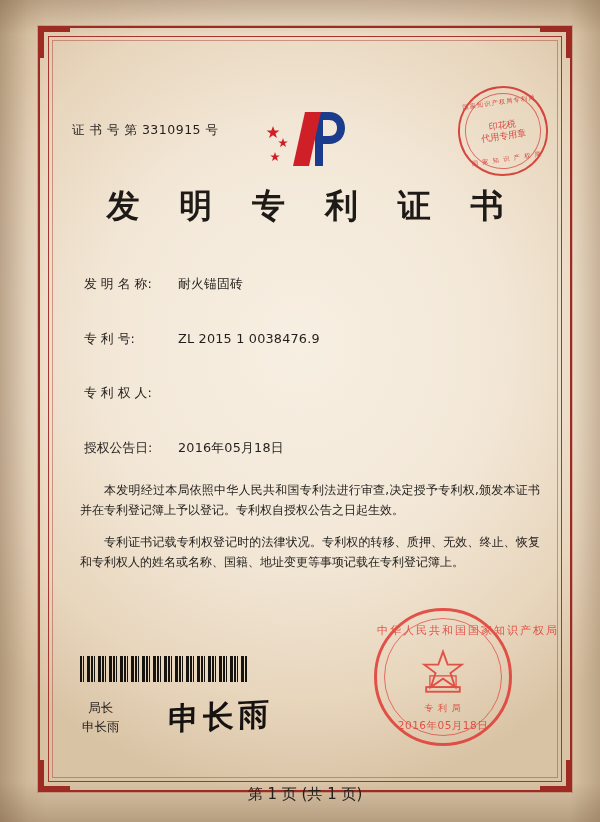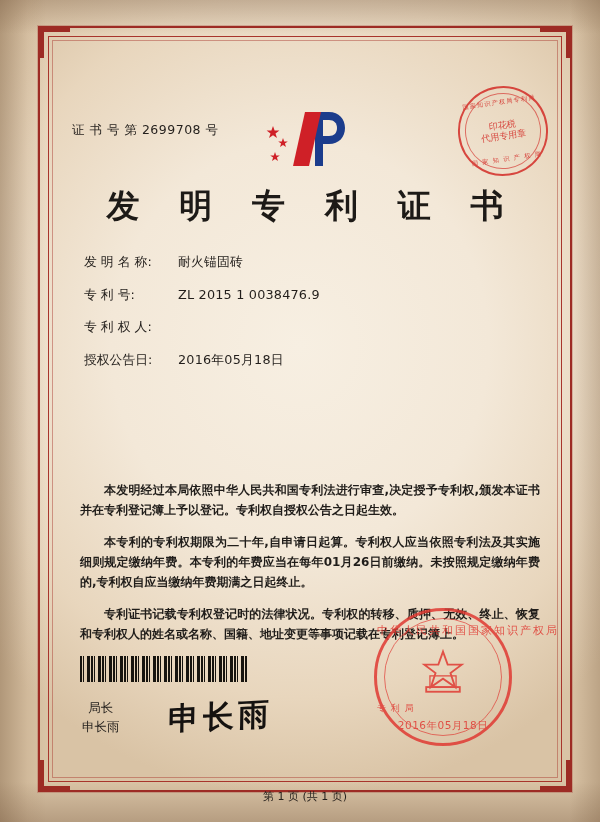--- a/index.html
+++ b/index.html
@@ -176,38 +176,38 @@
     margin-bottom: 16.5px;
     font-size: 12.8px;
     line-height: 16px;
     color: #221e1b;
   }
   .field-label {
     flex: 0 0 auto;
     width: 86px;
     letter-spacing: 0px;
     white-space: nowrap;
+    margin-top: 22px;
   }
   .field-value {
     flex: 1 1 auto;
     letter-spacing: .2px;
     padding-left: 8px;
   }
 
   
   .paras {
     position: absolute;
     left: 24px;
     right: 14px;
     top: 424px;
     font-size: 12px;
     line-height: 20px;
     color: #201d1a;
     text-align: justify;
-    font-weight: bold;
   }
   .para {
     text-indent: 24px;
     margin-bottom: 2px;
   }
 
   
   #barcode {
     position: absolute;
     left: 24px;
@@ -270,21 +270,21 @@
     top: 12px; left: 0; right: 0;
     text-align: right;
     font-size: 11px;
     letter-spacing: 2px;
     font-family: "DejaVu Serif", serif;
     white-space: nowrap;
   }
   #seal .seal-text-bottom {
     position: absolute;
     bottom: 28px; left: 0; right: 0;
-    text-align: left;
+    text-align: center;
     font-size: 9px;
     letter-spacing: 1px;
     white-space: nowrap;
   }
   #seal .emblem {
     position: absolute;
     left: 50%; top: 50%;
     transform: translate(-50%,-52%);
     width: 56px; height: 56px;
   }
@@ -296,21 +296,21 @@
     letter-spacing: .5px;
     font-family: "DejaVu Sans", sans-serif;
   }
 
   
   #page-label {
     position: absolute;
     left: 0; right: 0;
     bottom: -30px;
     text-align: center;
-    font-size: 11px;
+    font-size: 15px;
     color: #241f1b;
   }
 </style>
 </head>
 <body>
 
 <div id="page">
 
   <div id="paper-bg"></div>
   <div id="paper-shade-left"></div>
@@ -321,21 +321,21 @@
   <div class="frame-outer"></div>
   <div class="frame-inner"></div>
   <div class="frame-hair"></div>
   <div class="corner tl"></div>
   <div class="corner tr"></div>
   <div class="corner bl"></div>
   <div class="corner br"></div>
 
   <div class="content">
 
-    <div class="cert-no">证 书 号 第 2699708 号</div>
+    <div class="cert-no">证 书 号 第 3310915 号</div>
 
     <div id="logo-wrap">
       <svg id="logo" width="84" height="62" viewBox="0 0 84 62">
 
         <path d="M52 4 L66 4 C76 4 82 11 82 20 C82 29 76 36 66 36 L60 36 L60 58 L52 58 Z" fill="#1b3c8c"></path>
         <path d="M60 12 L66 12 C71 12 74 15 74 20 C74 25 71 28 66 28 L60 28 Z" fill="#f3e8d8"></path>
 
         <path d="M30 58 L46 58 L58 4 L42 4 Z" fill="#cf2027"></path>
         <path d="M24 58 L36 58 L46 16 L34 16 Z" fill="#1b3c8c" opacity="0"></path>
 
@@ -370,21 +370,20 @@
         <div class="field-label">专 利 权 人:</div>
       </div>
       <div class="field-row">
         <div class="field-label">授权公告日:</div>
         <div class="field-value">2016年05月18日</div>
       </div>
     </div>
 
     <div class="paras">
       <p class="para">本发明经过本局依照中华人民共和国专利法进行审查,决定授予专利权,颁发本证书并在专利登记簿上予以登记。专利权自授权公告之日起生效。</p>
-      <p class="para">本专利的专利权期限为二十年,自申请日起算。专利权人应当依照专利法及其实施细则规定缴纳年费。本专利的年费应当在每年01月26日前缴纳。未按照规定缴纳年费的,专利权自应当缴纳年费期满之日起终止。</p>
       <p class="para">专利证书记载专利权登记时的法律状况。专利权的转移、质押、无效、终止、恢复和专利权人的姓名或名称、国籍、地址变更等事项记载在专利登记簿上。</p>
     </div>
 
     <div id="barcode"></div>
 
     <div class="director">
       <div>局长</div>
       <div>申长雨</div>
     </div>
 

